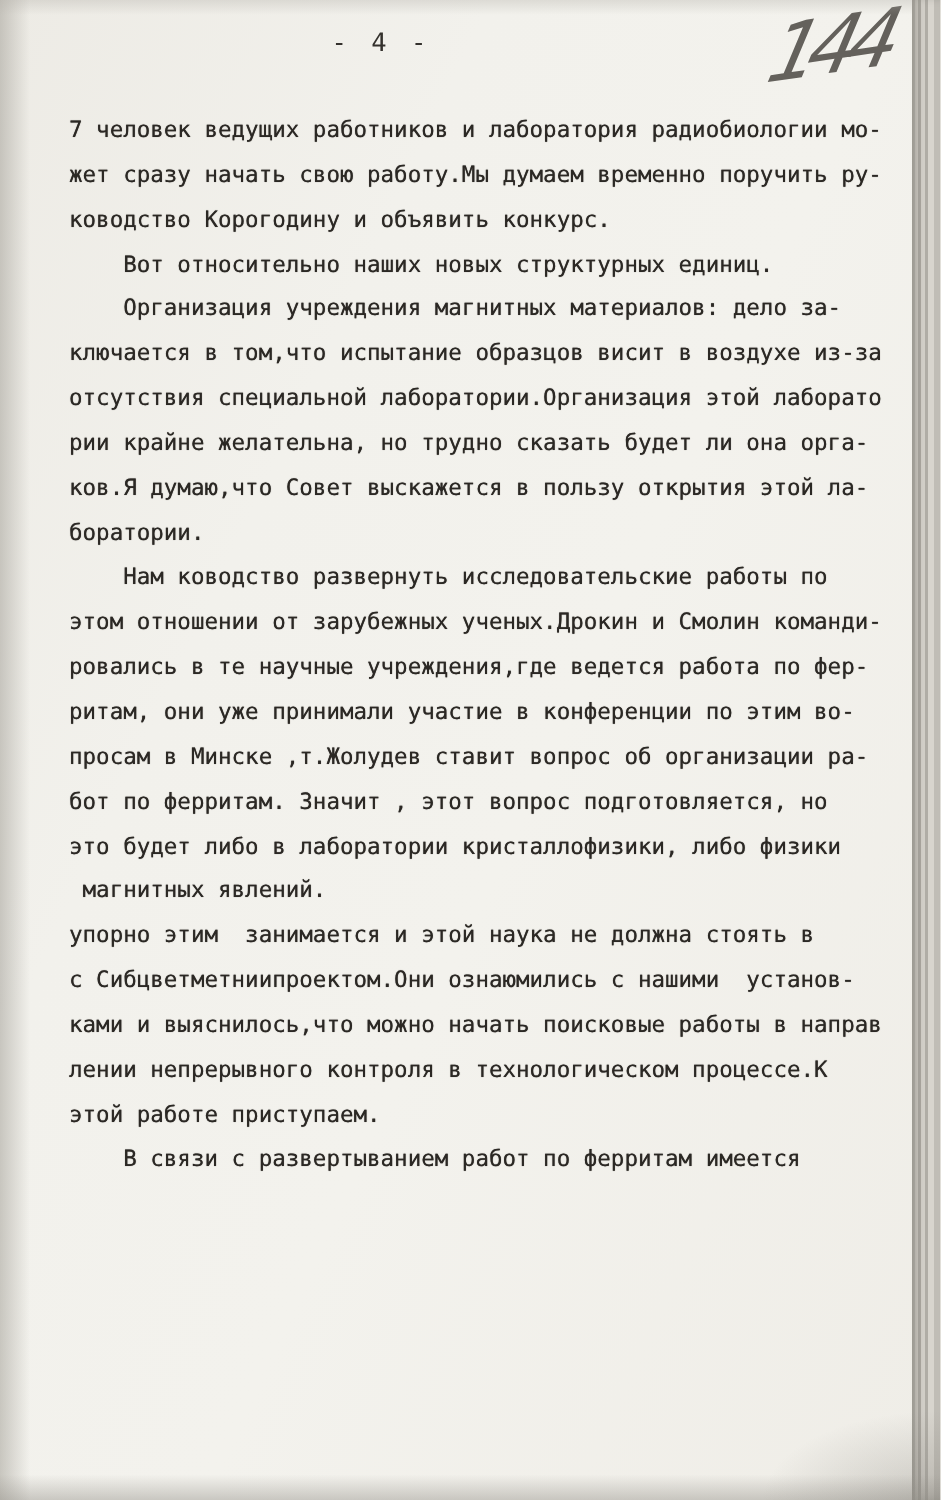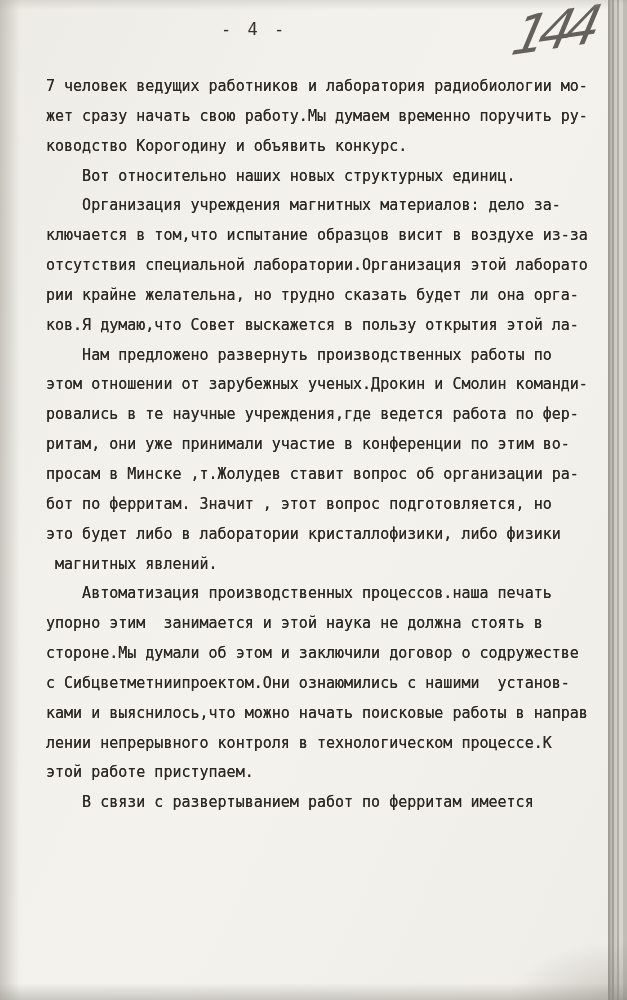--- a/index.html
+++ b/index.html
@@ -100,31 +100,30 @@
   <div class="text-block">
       <div class="text-line">7 человек ведущих работников и лаборатория радиобиологии мо-</div>
       <div class="text-line">жет сразу начать свою работу.Мы думаем временно поручить ру-</div>
       <div class="text-line">ководство Корогодину и объявить конкурс.</div>
       <div class="text-line">    Вот относительно наших новых структурных единиц.</div>
       <div class="text-line">    Организация учреждения магнитных материалов: дело за-</div>
       <div class="text-line">ключается в том,что испытание образцов висит в воздухе из-за</div>
       <div class="text-line">отсутствия специальной лаборатории.Организация этой лаборато</div>
       <div class="text-line">рии крайне желательна, но трудно сказать будет ли она орга-</div>
       <div class="text-line">ков.Я думаю,что Совет выскажется в пользу открытия этой ла-</div>
-      <div class="text-line">    Нам предложено развернуть производственных работы по</div>
+      <div class="text-line">боратории.</div>
+      <div class="text-line">    Нам ководство развернуть исследовательские работы по</div>
       <div class="text-line">этом отношении от зарубежных ученых.Дрокин и Смолин команди-</div>
       <div class="text-line">ровались в те научные учреждения,где ведется работа по фер-</div>
       <div class="text-line">ритам, они уже принимали участие в конференции по этим во-</div>
       <div class="text-line">просам в Минске ,т.Жолудев ставит вопрос об организации ра-</div>
       <div class="text-line">бот по ферритам. Значит , этот вопрос подготовляется, но</div>
       <div class="text-line">это будет либо в лаборатории кристаллофизики, либо физики</div>
       <div class="text-line"> магнитных явлений.</div>
-      <div class="text-line">    Автоматизация производственных процессов.наша печать</div>
       <div class="text-line">упорно этим  занимается и этой наука не должна стоять в</div>
-      <div class="text-line">стороне.Мы думали об этом и заключили договор о содружестве</div>
       <div class="text-line">с Сибцветметниипроектом.Они ознаюмились с нашими  установ-</div>
       <div class="text-line">ками и выяснилось,что можно начать поисковые работы в направ</div>
       <div class="text-line">лении непрерывного контроля в технологическом процессе.К</div>
       <div class="text-line">этой работе приступаем.</div>
       <div class="text-line">    В связи с развертыванием работ по ферритам имеется</div>
     </div>
 
   <div class="edge-left"></div>
   <div class="edge-top"></div>
   <div class="edge-right"></div>

